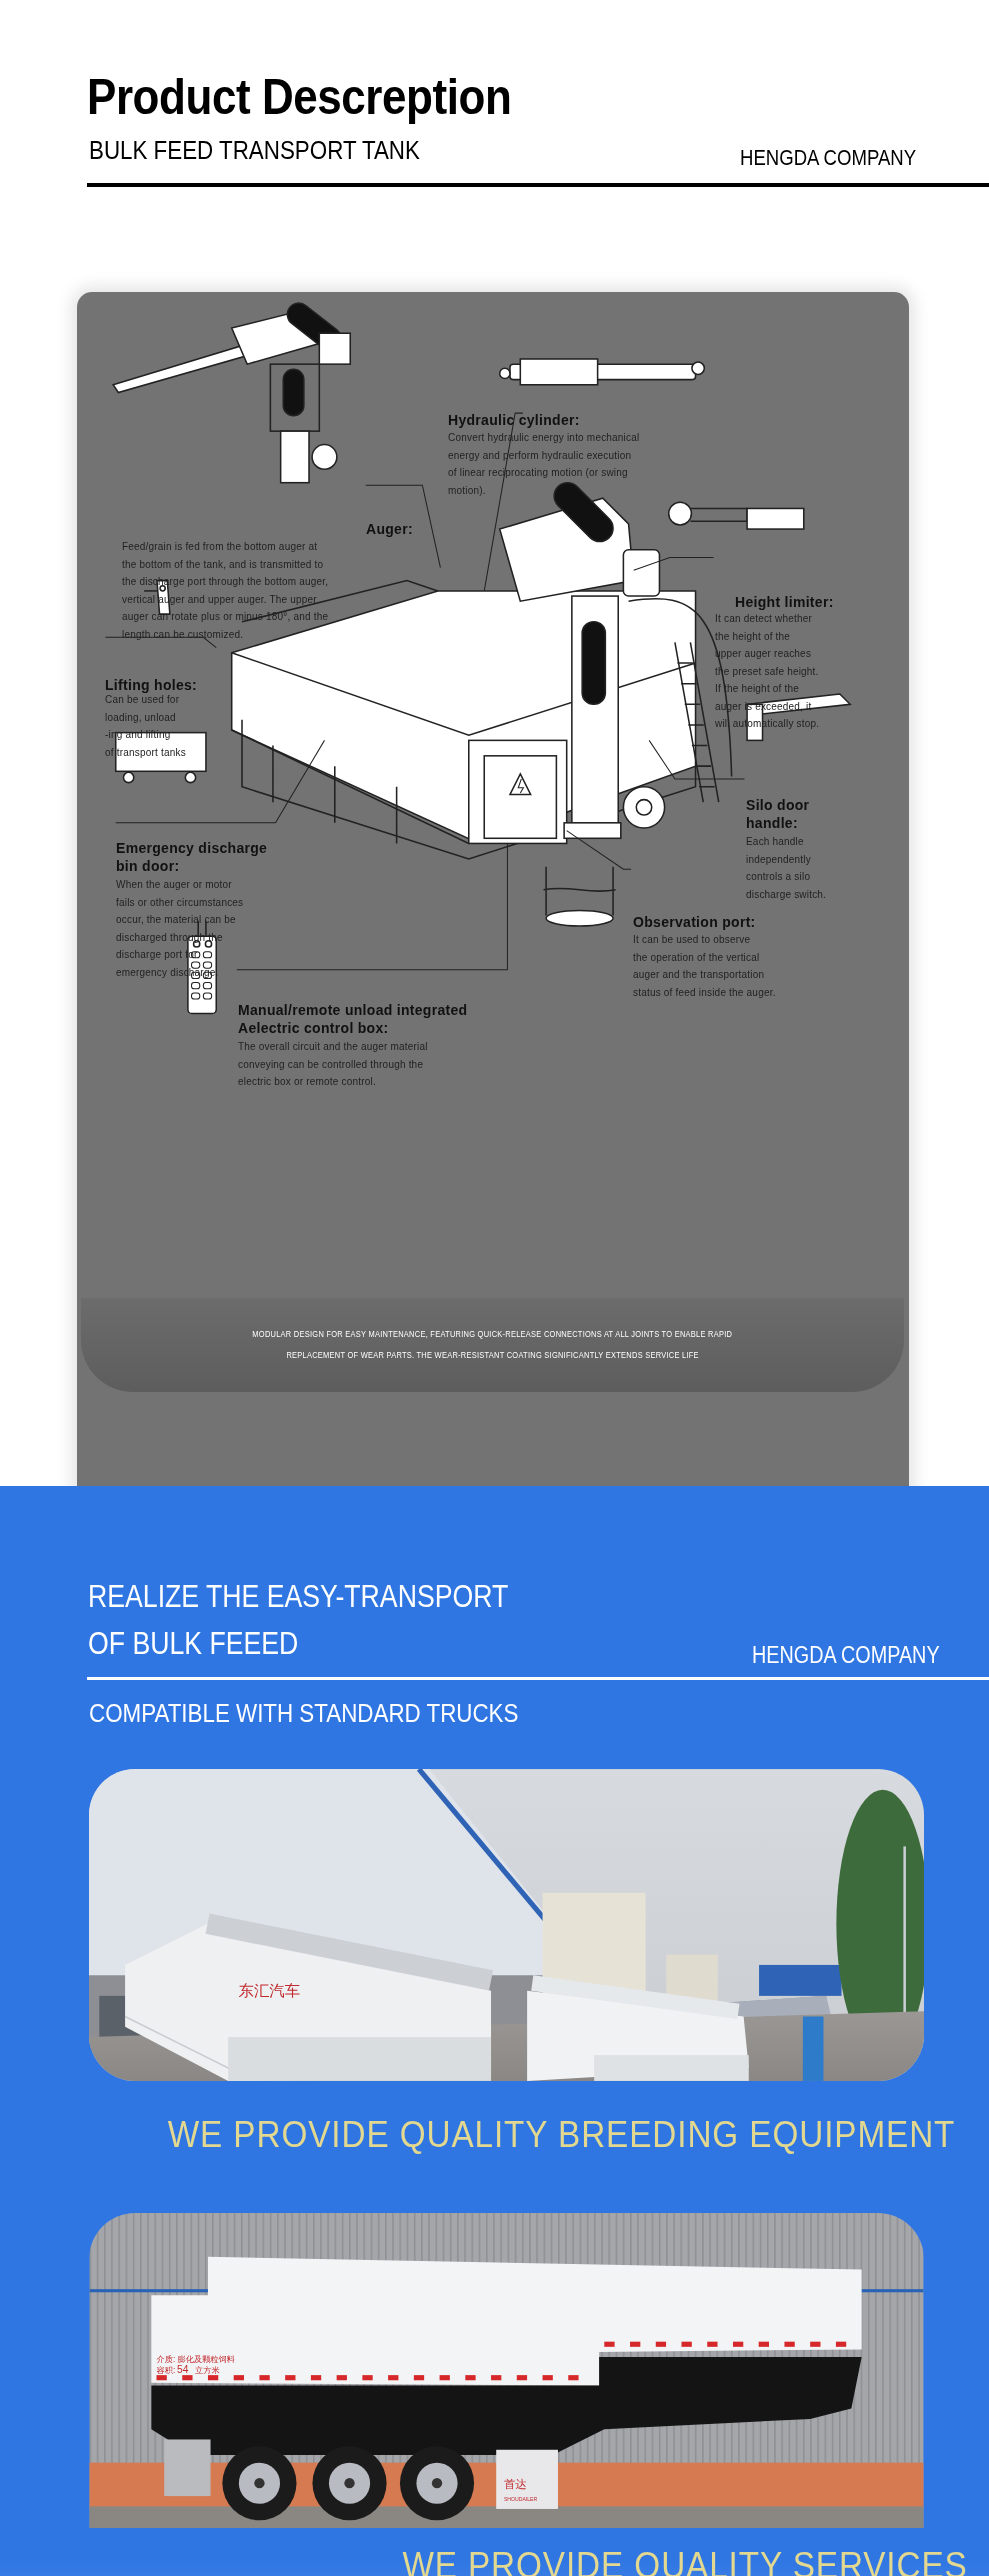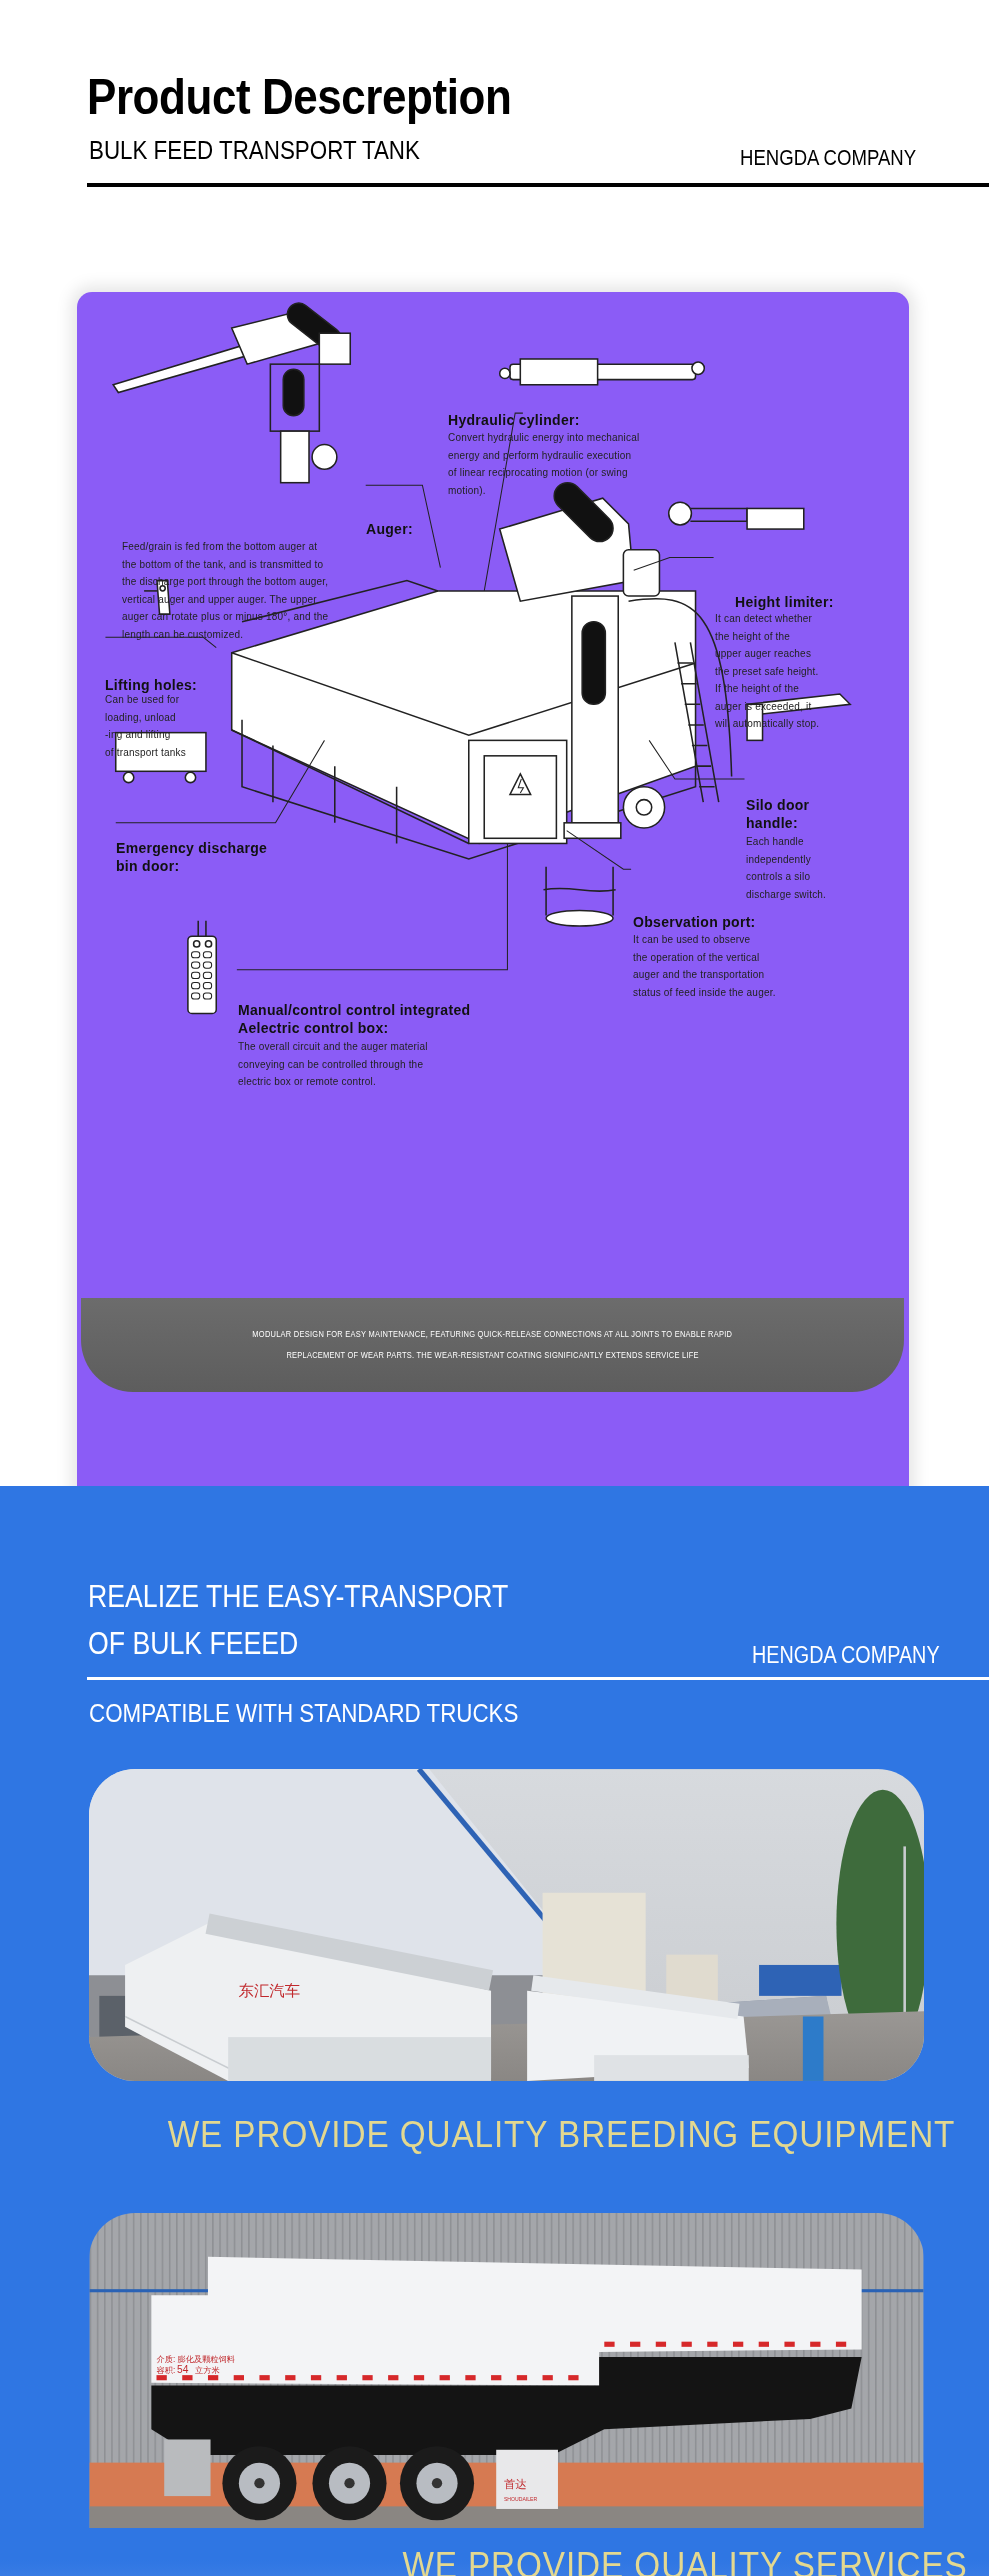--- a/index.html
+++ b/index.html
@@ -7,21 +7,21 @@
   body { font-family: "Liberation Sans", "DejaVu Sans", sans-serif; color: #000; position: relative; height: 2765px; overflow: hidden; }
 
   
   .hdr { position: absolute; left: 0; top: 0; width: 989px; height: 1486px; background: #fff; }
   .hdr .title { position: absolute; left: 87px; top: 72px; font-size: 50px; font-weight: 700; letter-spacing: -0.5px; line-height: 1; transform: scaleX(0.88); transform-origin: left top; }
   .hdr .subtitle { position: absolute; left: 89px; top: 137px; font-size: 26px; line-height: 1; transform: scaleX(0.86); transform-origin: left top; }
   .hdr .company { position: absolute; left: 740px; top: 147px; font-size: 21.6px; line-height: 1; transform: scaleX(0.86); transform-origin: left top; }
   .hdr .rule { position: absolute; left: 87px; top: 183px; width: 903px; height: 3.6px; background: #000; }
 
   
-  .card { position: absolute; left: 77px; top: 292px; width: 832px; height: 1326px; background: #8b5cf6; border-radius: 15px; box-shadow: 0 0 15.5px 5.2px rgba(0,0,0,0.10); overflow: hidden; }
+  .card { position: absolute; left: 77px; top: 292px; width: 832px; height: 1326px; background: #737373; border-radius: 15px; box-shadow: 0 0 15.5px 5.2px rgba(0,0,0,0.10); overflow: hidden; }
   .diagram { position: absolute; left: 0; top: 0; width: 832px; height: 1006px; }
   .footbar { position: absolute; left: 4.1px; top: 1006px; width: 823px; height: 94px; background: linear-gradient(#6c6c6c, #5d5d5d); border-radius: 0 0 52px 52px; display: flex; flex-direction: column; align-items: center; justify-content: center; }
   .footbar span { color: #fff; font-size: 8.8px; letter-spacing: 0.3px; line-height: 20.6px; transform: scaleX(0.85); white-space: nowrap; }
 
   
   .lbl { position: absolute; font-weight: 700; font-size: 14px; letter-spacing: 0.3px; color: #111; line-height: 1.25; }
   .txt { position: absolute; font-size: 10px; line-height: 17.5px; color: #222; letter-spacing: 0.2px; }
 
   
   .blue { position: absolute; left: 0; top: 1486px; width: 989px; height: 1278px;
@@ -201,31 +201,39 @@
       <div>Each handle</div>
       <div>independently</div>
       <div>controls a silo</div>
       <div>discharge switch.</div>
     </div>
 
     <div class="lbl" style="left:39px;top:548px;">
       <div>Emergency discharge</div>
       <div>bin door:</div>
     </div>
+    <div class="txt" style="left:39px;top:584px;">
+      <div>When the auger or motor</div>
+      <div>fails or other circumstances</div>
+      <div>occur, the material can be</div>
+      <div>discharged through the</div>
+      <div>discharge port for</div>
+      <div>emergency discharge.</div>
+    </div>
 
     <div class="lbl" style="left:556px;top:622px;">Observation port:</div>
     <div class="txt" style="left:556px;top:639px;">
       <div>It can be used to observe</div>
       <div>the operation of the vertical</div>
       <div>auger and the transportation</div>
       <div>status of feed inside the auger.</div>
     </div>
 
     <div class="lbl" style="left:161px;top:710px;">
-      <div>Manual/control control integrated</div>
+      <div>Manual/remote unload integrated</div>
       <div>Aelectric control box:</div>
     </div>
     <div class="txt" style="left:161px;top:746px;">
       <div>The overall circuit and the auger material</div>
       <div>conveying can be controlled through the</div>
       <div>electric box or remote control.</div>
     </div>
 
     <div class="footbar">
       <span>MODULAR DESIGN FOR EASY MAINTENANCE, FEATURING QUICK-RELEASE CONNECTIONS AT ALL JOINTS TO ENABLE RAPID</span>

